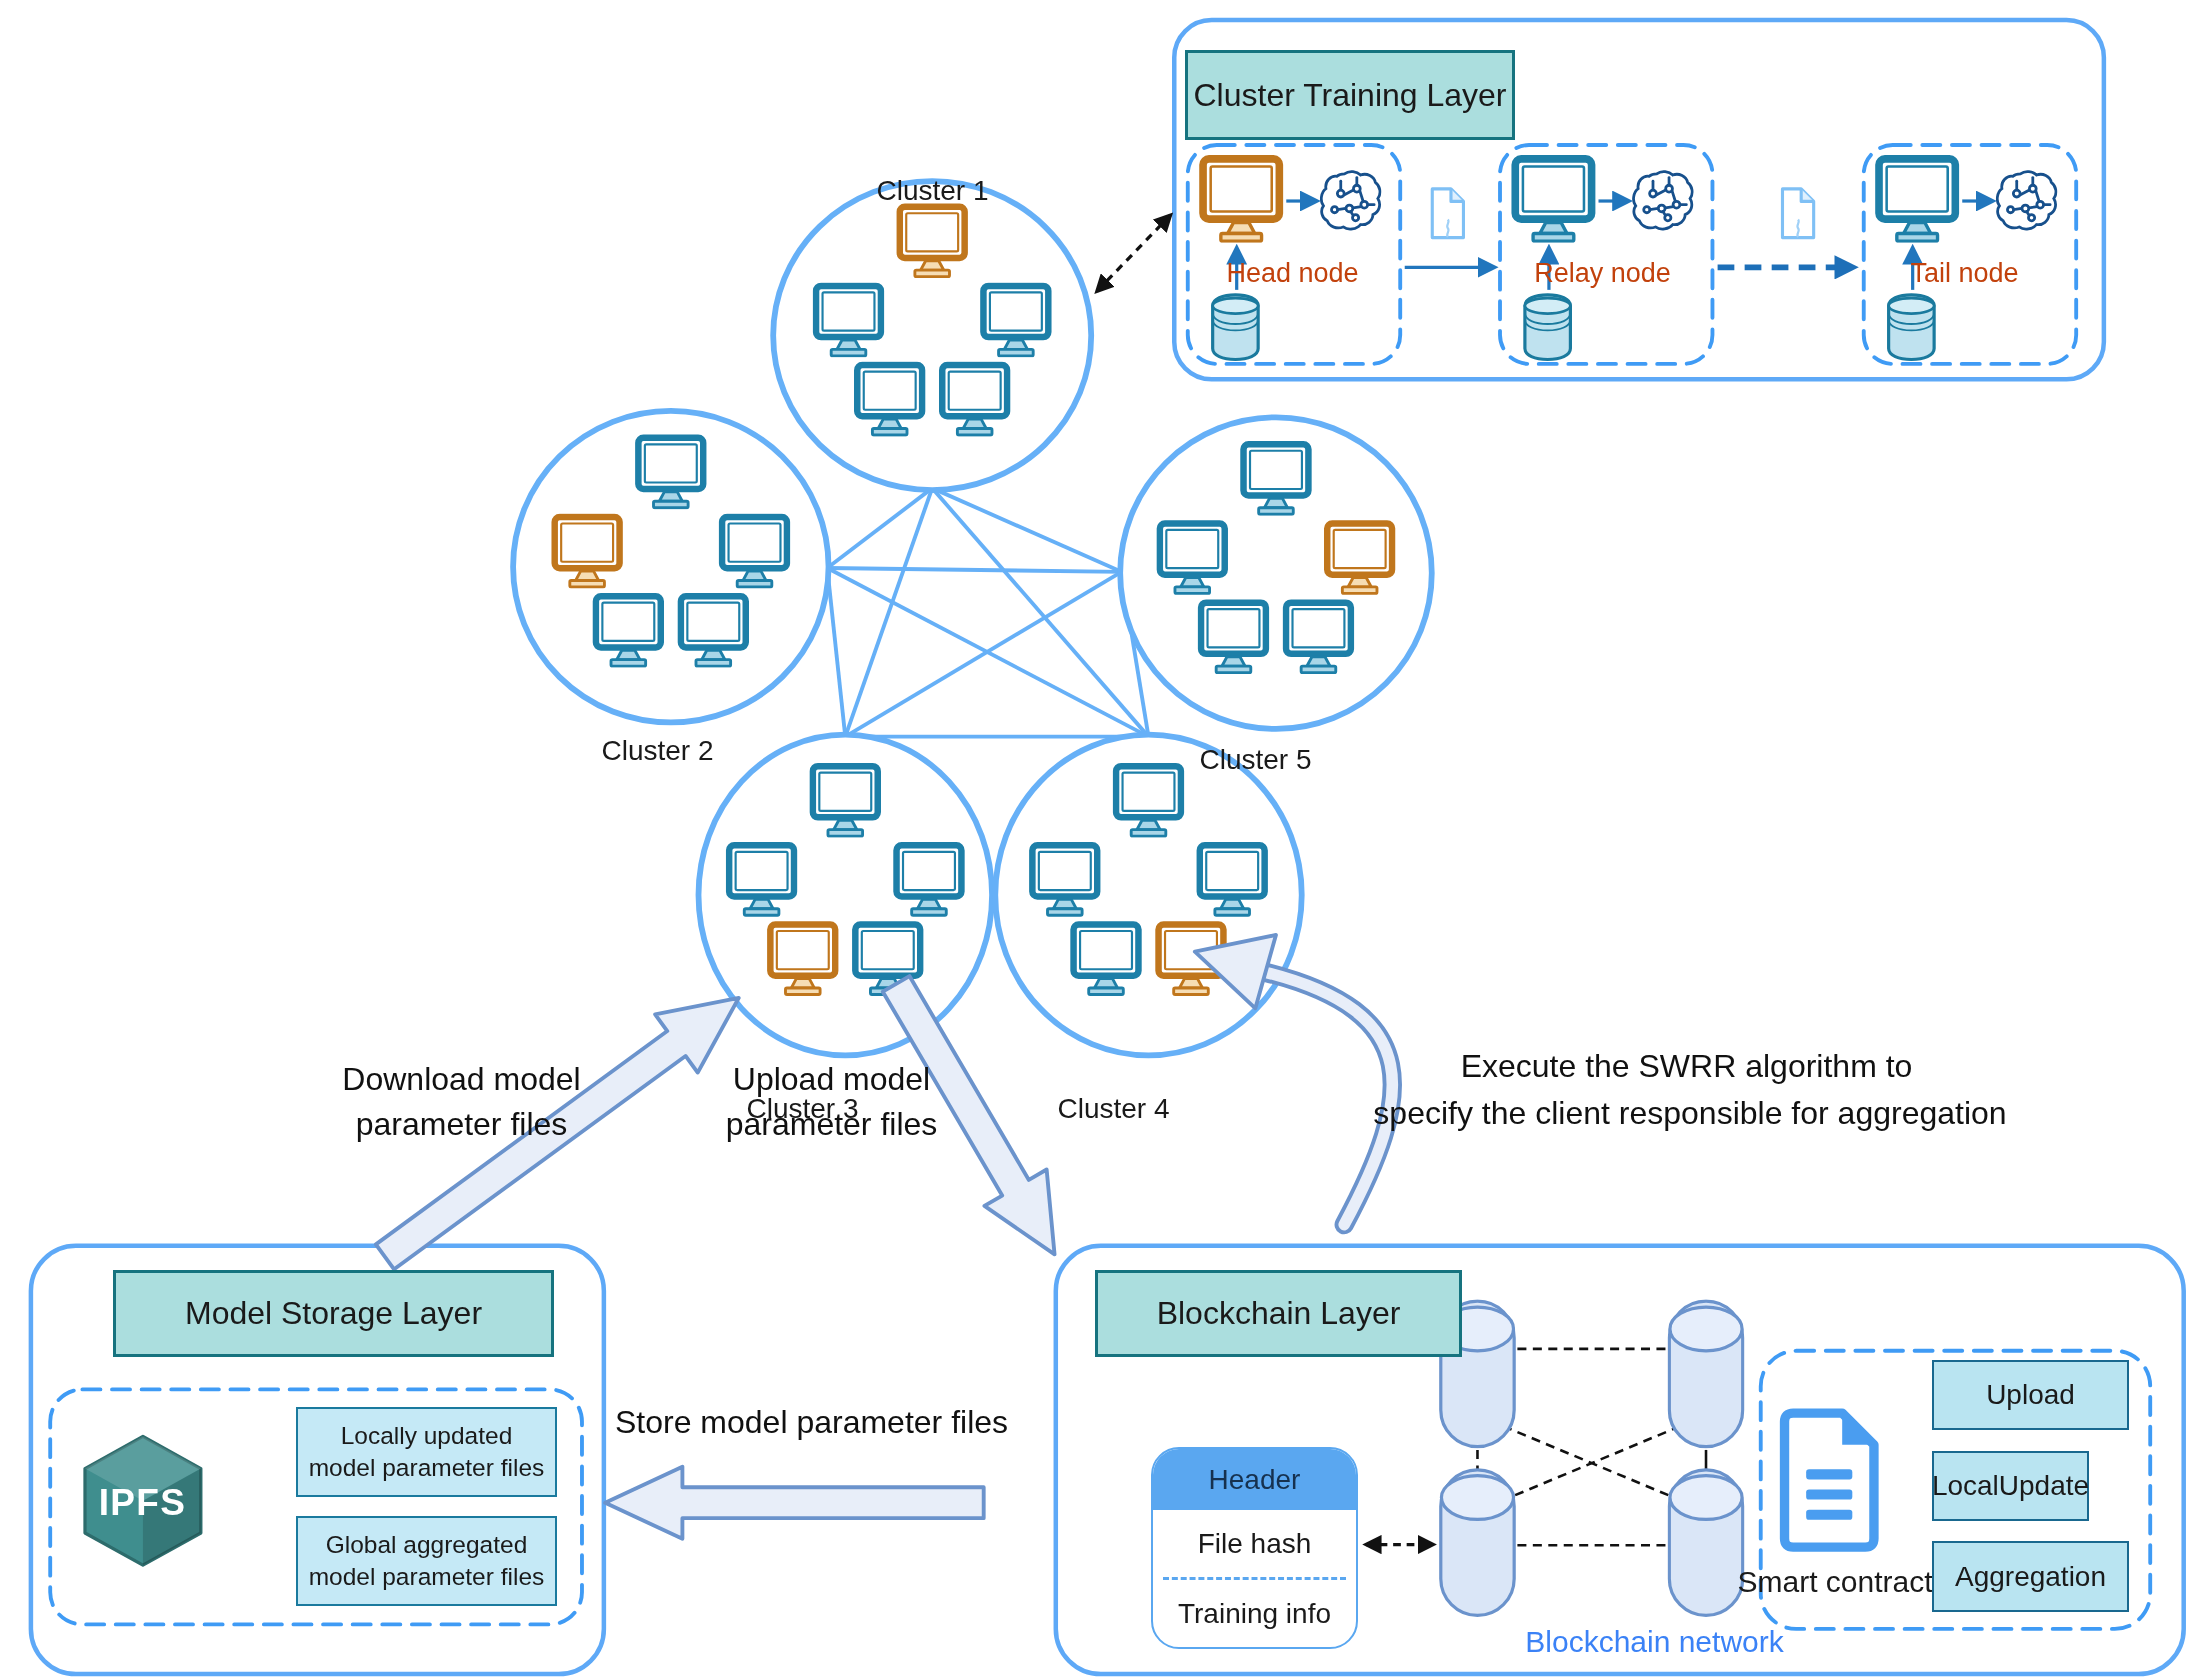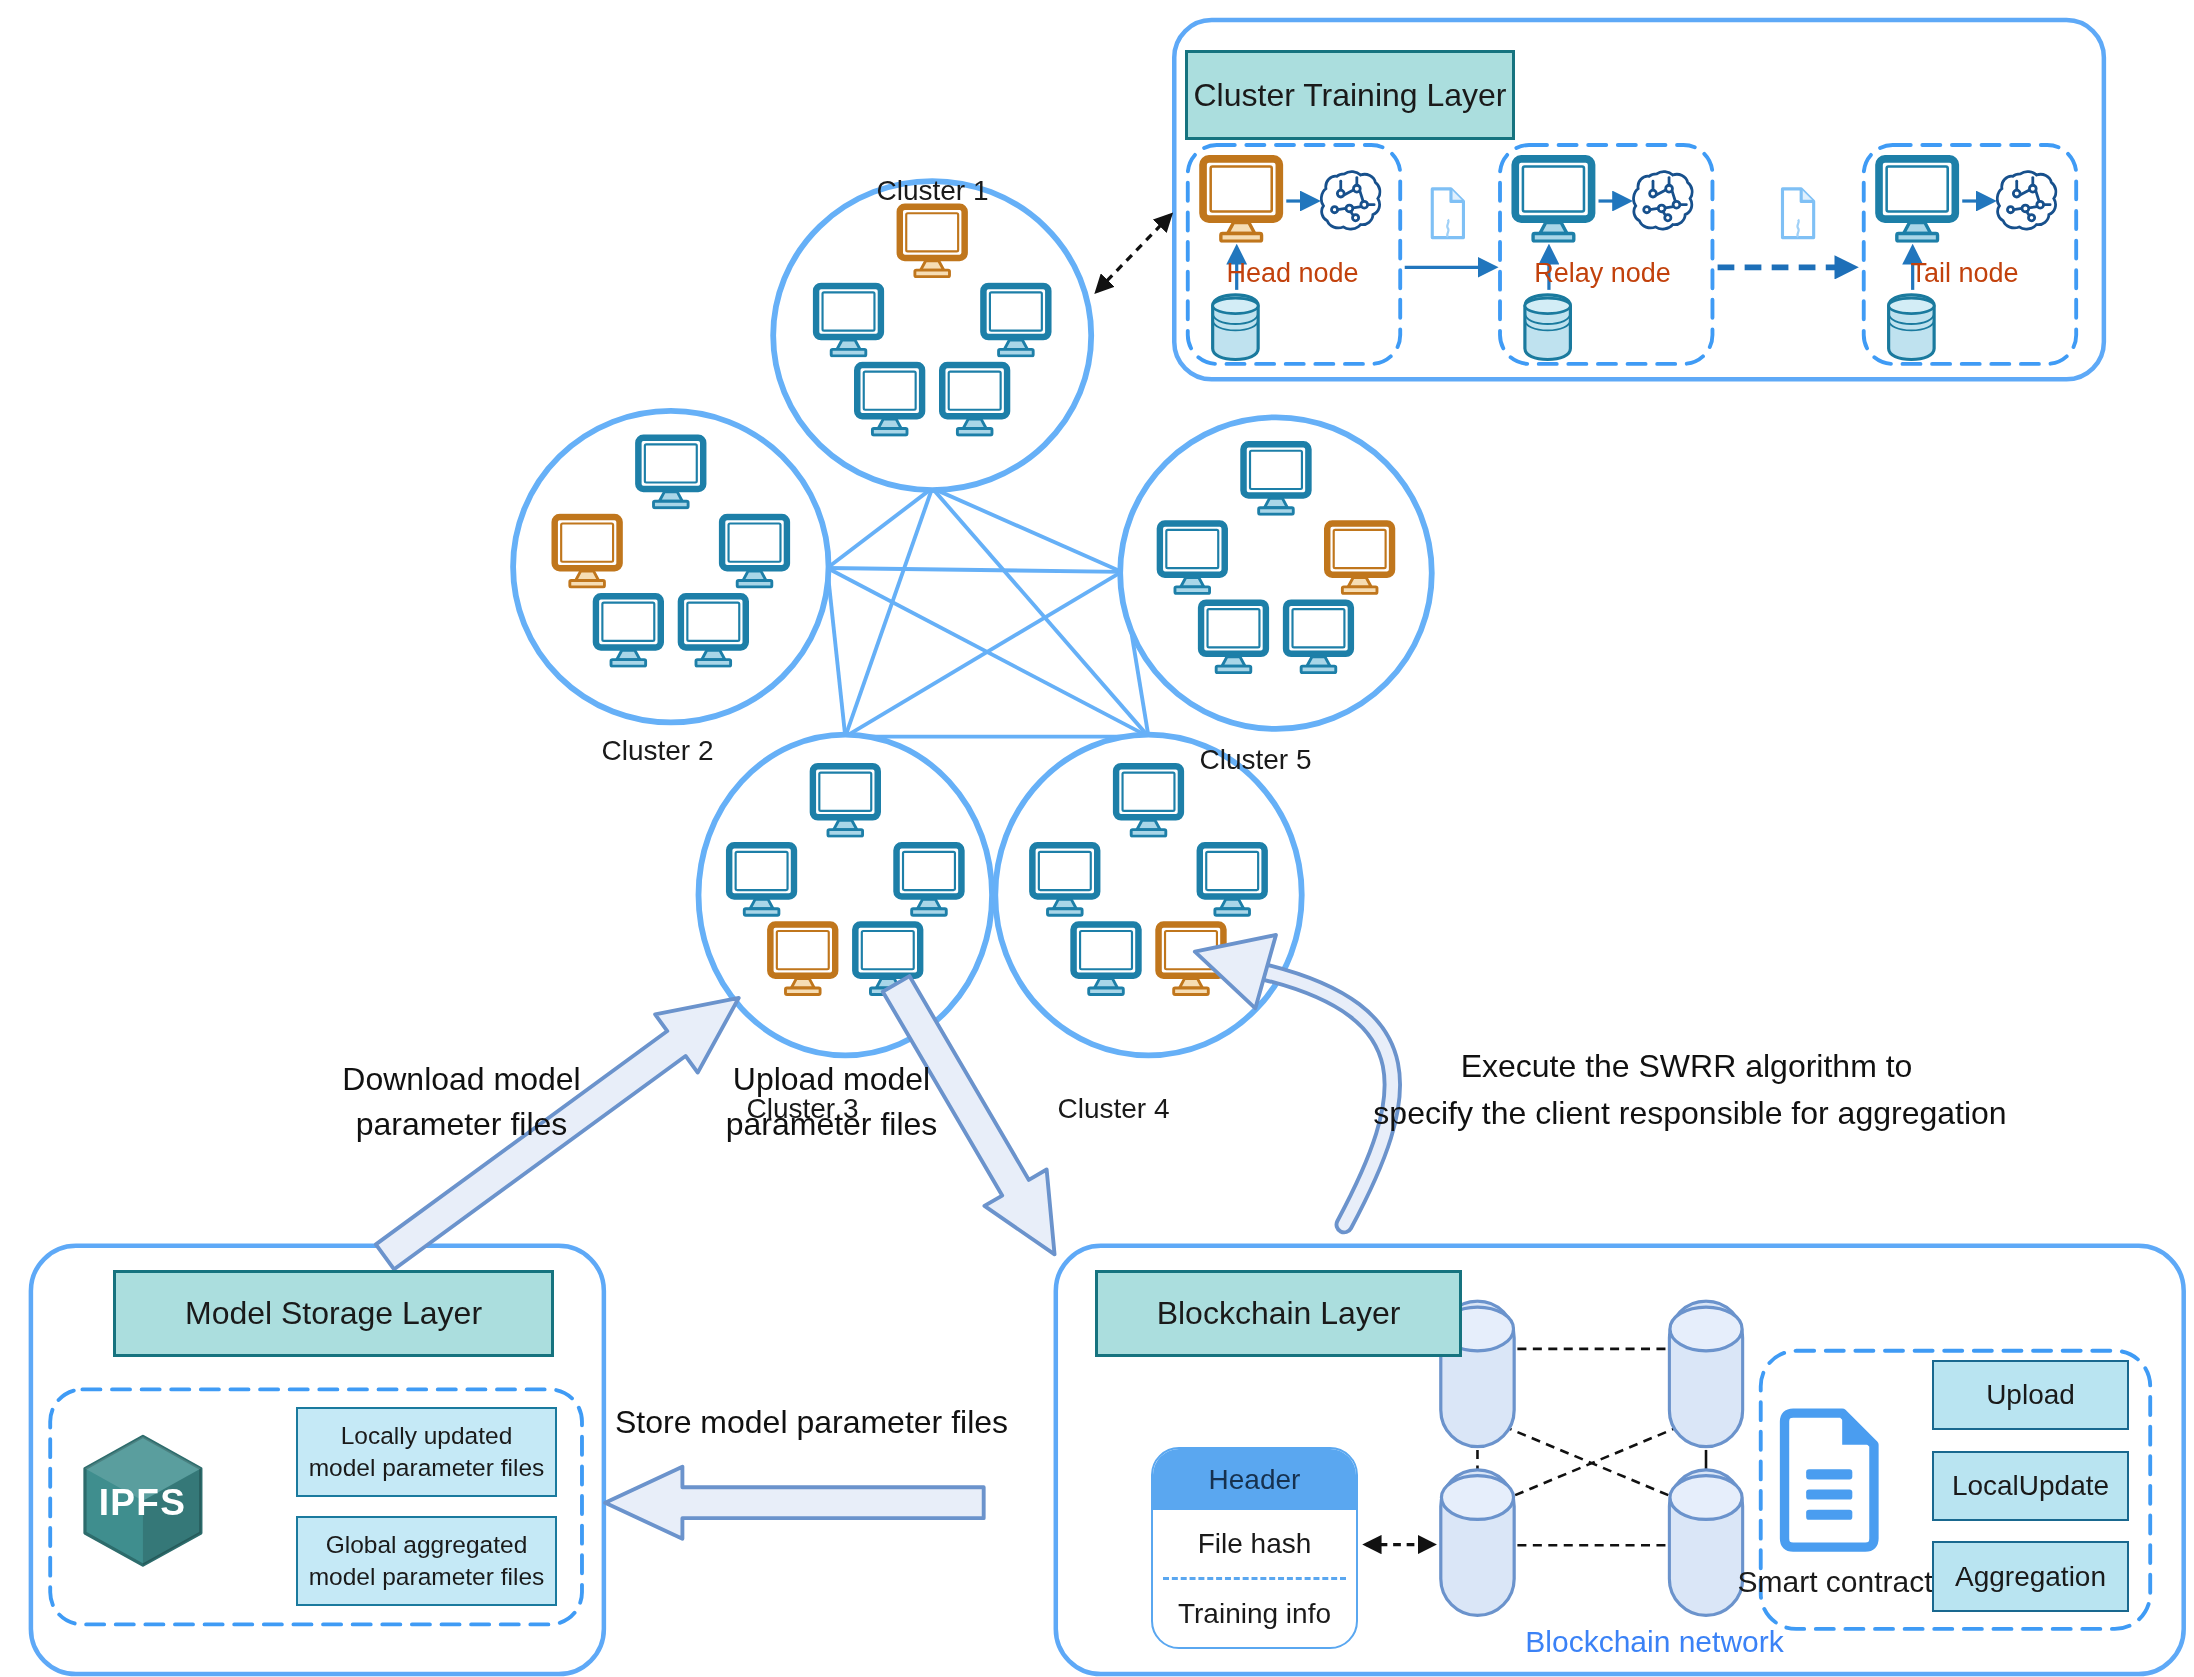--- a/index.html
+++ b/index.html
@@ -286,17 +286,17 @@
   <div class="card-header">Header</div>
   <div class="card-row">File hash</div>
   <div class="card-divider"></div>
   <div class="card-row">Training info</div>
 </div>
 
 <div class="lbl blue-net-lbl" style="left:1468px;top:1623px;width:373px;height:37px;">Blockchain network</div>
 
 <div class="lbl" style="left:1732px;top:1563px;width:206px;height:37px;font-size:30px;">Smart contract</div>
 <div class="lbl btn" style="left:1932px;top:1360px;width:197px;height:70px;">Upload</div>
-<div class="lbl btn" style="left:1932px;top:1451px;width:197px;height:70px;">LocalUpdate</div>
+<div class="lbl btn" style="left:1932px;top:1451px;width:157px;height:70px;">LocalUpdate</div>
 <div class="lbl btn" style="left:1932px;top:1541px;width:197px;height:71px;">Aggregation</div>
 
 </div>
 
 
 </body></html>

